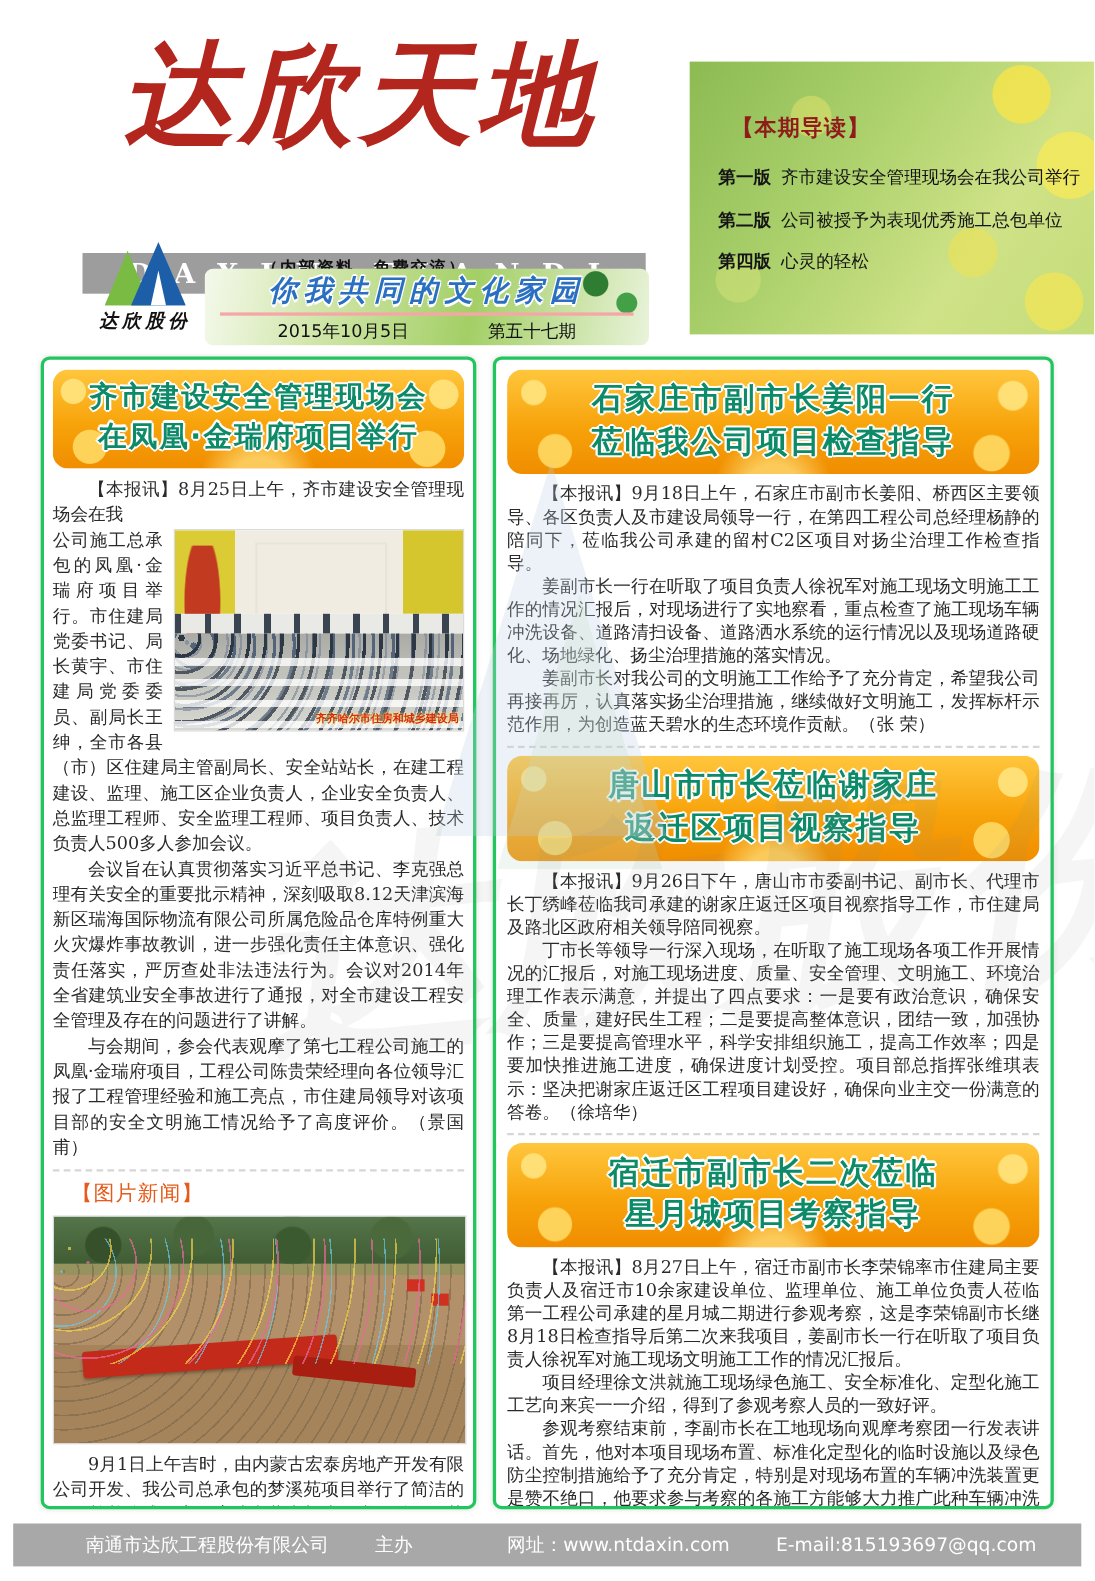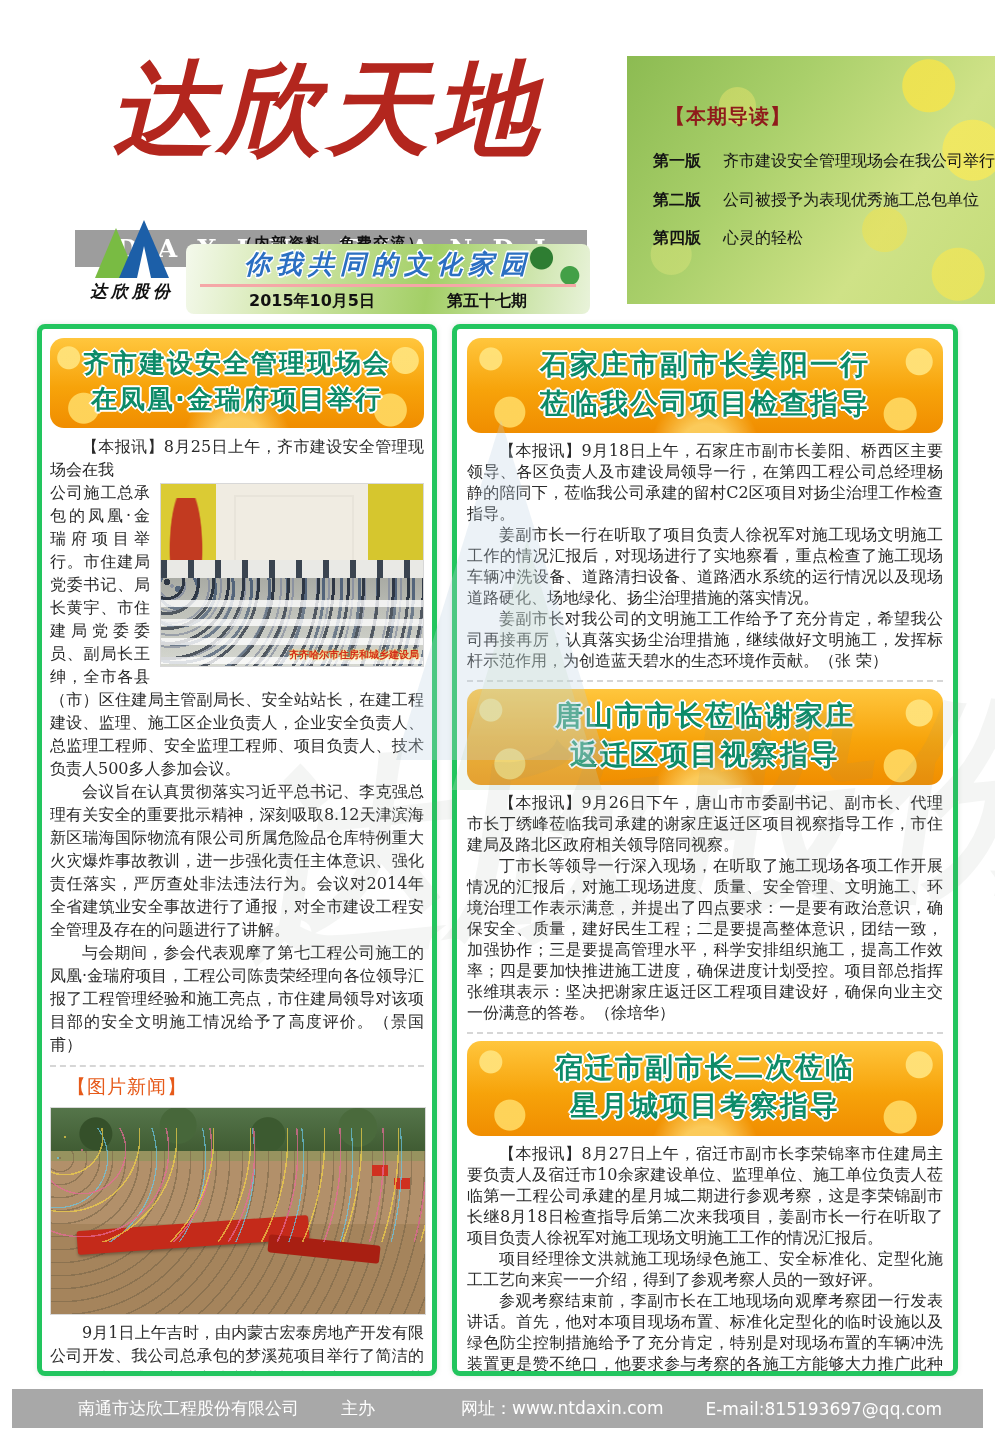--- a/index.html
+++ b/index.html
@@ -1,20 +1,20 @@
 <!DOCTYPE html>
 <html><head>
 <meta charset="utf-8">
 <style>
   html,body{margin:0;padding:0;background:#ffffff;}
   .page{position:relative;width:995px;height:1437px;margin:0 auto;background:#fff;overflow:hidden;
         font-family:"DejaVu Serif", serif;color:#222;}
   
   .header{position:relative;height:318px;}
-  .masthead-title{position:absolute;left:62px;top:24px;width:530px;text-align:center;
+  .masthead-title{position:absolute;left:62px;top:2px;width:530px;text-align:center;
     font-family:"DejaVu Serif",serif;font-weight:bold;font-style:italic;
     font-size:102px;line-height:168px;color:#b3261e;letter-spacing:6px;white-space:nowrap;}
   .daxin-bar{position:absolute;left:75px;top:192px;width:512px;height:37px;background:#9d9d9d;
     color:#fff;display:flex;align-items:center;justify-content:center;
     font-family:"DejaVu Serif",serif;font-weight:bold;font-size:25px;letter-spacing:20px;text-indent:20px;margin-top:38px;}
   .note-line{position:absolute;left:75px;top:234px;width:512px;text-align:center;
     font-family:"DejaVu Sans",sans-serif;font-weight:bold;font-size:15px;letter-spacing:2px;color:#111;}
   .logo{position:absolute;left:80px;top:220px;width:104px;text-align:center;}
   .logo-mark{position:relative;width:78px;height:58px;margin:0 auto;}
   .tri-green{position:absolute;left:2px;top:8px;width:42px;height:50px;background:#79bb43;
@@ -27,39 +27,39 @@
   .slogan-wrap{position:absolute;left:186px;top:244px;width:404px;height:70px;border-radius:8px;
     background:
       radial-gradient(circle at 88% 20%, #2e7d32 0 11px, rgba(46,125,50,0) 12px),
       radial-gradient(circle at 95% 45%, #43a047 0 9px, rgba(67,160,71,0) 10px),
       linear-gradient(100deg,#f4f9ec 0%,#d3e7ad 25%,#a3cf66 60%,#e9f3da 100%);
     text-align:center;}
   .slogan{margin-top:3px;font-size:26px;font-weight:bold;font-style:italic;color:#2b6fc2;letter-spacing:6px;
     font-family:"DejaVu Sans",sans-serif;
     text-shadow:-1px -1px 0 #fff,1px -1px 0 #fff,-1px 1px 0 #fff,1px 1px 0 #fff,0 2px 0 #fff,0 -2px 0 #fff;}
   .slogan-underline{height:3px;background:#f5a7a7;margin:2px 14px 4px;}
-  .dateline{display:flex;justify-content:center;gap:72px;font-size:16px;font-weight:bold;
+  .dateline{display:flex;justify-content:center;gap:72px;font-size:16px;font-weight:normal;
     font-family:"DejaVu Sans",sans-serif;color:#111;}
   .index-box{position:absolute;right:0;top:56px;width:368px;height:248px;overflow:hidden;
     background:
       radial-gradient(circle at 82% 12%, rgba(244,228,76,.85) 0 26px, rgba(244,228,76,0) 27px),
       radial-gradient(circle at 94% 38%, rgba(247,233,90,.8) 0 30px, rgba(247,233,90,0) 31px),
       radial-gradient(circle at 70% 70%, rgba(240,226,80,.55) 0 22px, rgba(240,226,80,0) 23px),
       radial-gradient(circle at 90% 88%, rgba(244,230,84,.7) 0 26px, rgba(244,230,84,0) 27px),
       radial-gradient(circle at 30% 20%, rgba(238,230,110,.45) 0 18px, rgba(238,230,110,0) 19px),
       radial-gradient(circle at 12% 80%, rgba(214,226,120,.5) 0 20px, rgba(214,226,120,0) 21px),
       linear-gradient(125deg,#8cbb52 0%,#a9cf6a 35%,#cfe287 70%,#c4dc79 100%);}
   .index-title{margin:47px 0 20px 38px;font-size:20px;font-weight:bold;color:#8f1b1b;
     font-family:"DejaVu Sans",sans-serif;letter-spacing:1px;}
   .index-item{margin:0 14px 17px 26px;font-size:16px;line-height:1.35;color:#141414;
-    font-family:"DejaVu Sans",sans-serif;display:flex;gap:22px;white-space:nowrap;}
+    font-family:"DejaVu Sans",sans-serif;display:flex;gap:9px;white-space:nowrap;}
   .index-item b{flex:none;}
   
   .content{display:flex;gap:15px;padding:6px 37px 0;}
-  .card{background:#fff;border:5px solid #22c55e;border-radius:8px;box-shadow:0 0 5px rgba(140,160,130,.25);
+  .card{background:#fff;border:3px solid #22c55e;border-radius:8px;box-shadow:0 0 5px rgba(140,160,130,.25);
     height:1024px;overflow:hidden;position:relative;}
   .col-left{width:374px;padding:9px 8px;}
   .col-right{flex:1;padding:9px 10px;}
   .banner{border-radius:14px;text-align:center;padding:8px 4px 10px;margin-bottom:7px;
     background:
       radial-gradient(circle at 5% 22%, rgba(255,226,122,.95) 0 11px, rgba(255,226,122,0) 12px),
       radial-gradient(circle at 9% 78%, rgba(255,214,94,.95) 0 15px, rgba(255,214,94,0) 16px),
       radial-gradient(circle at 95% 25%, rgba(255,226,122,.95) 0 13px, rgba(255,226,122,0) 14px),
       radial-gradient(circle at 91% 80%, rgba(255,214,94,.95) 0 16px, rgba(255,214,94,0) 17px),
       radial-gradient(circle at 50% 118%, rgba(255,222,120,.75) 0 26px, rgba(255,222,120,0) 55px),

